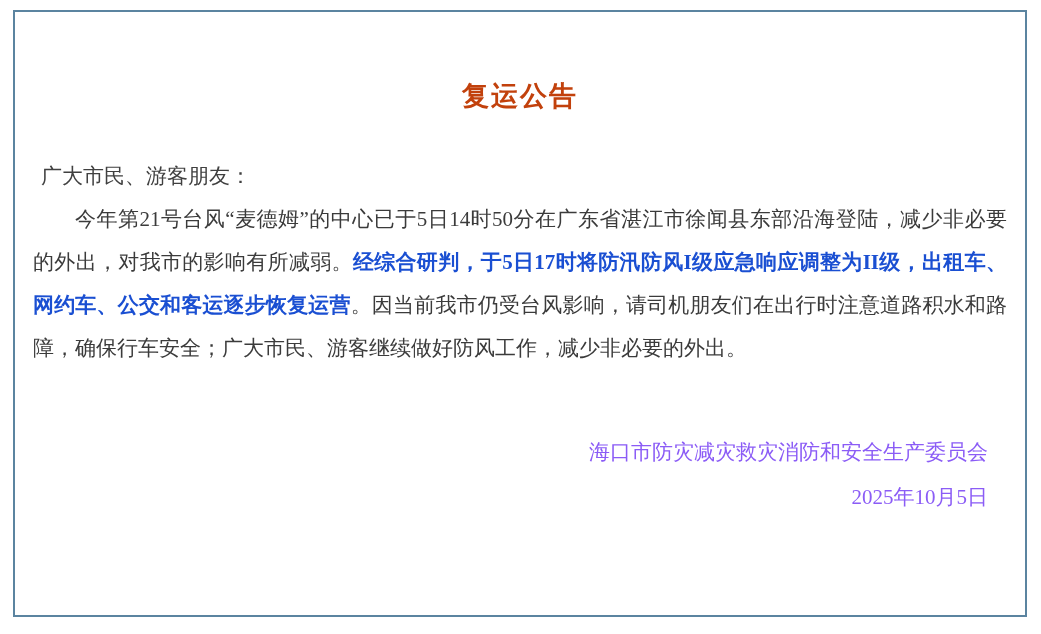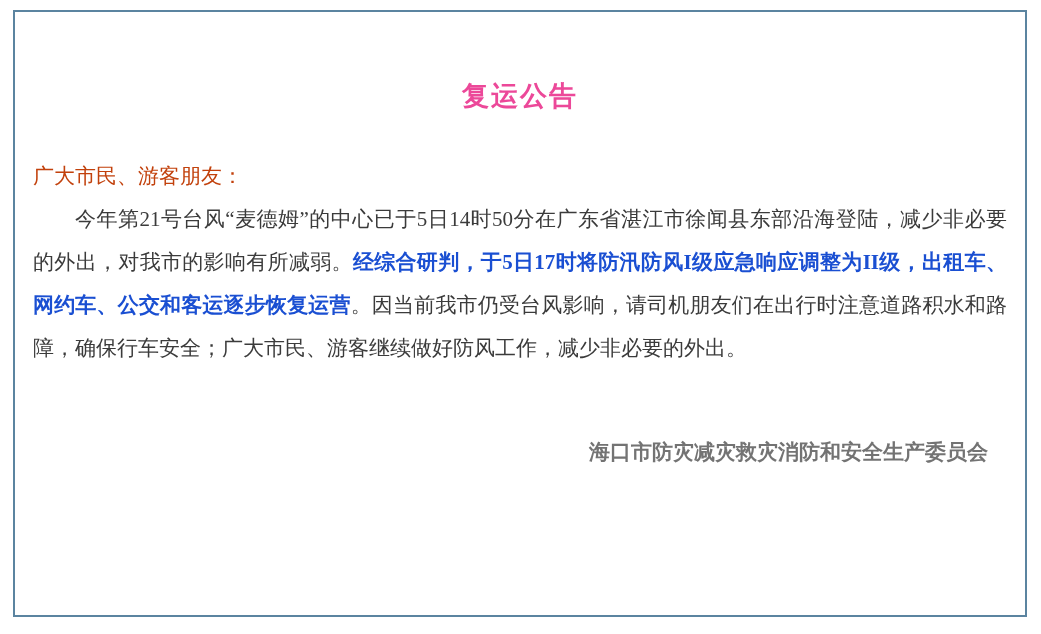--- a/index.html
+++ b/index.html
@@ -26,58 +26,58 @@
     padding: 0 18px;
     background: #ffffff;
   }
   .title {
     margin: 64px 0 0 0;
     text-align: center;
     font-size: 27px;
     line-height: 40px;
     font-weight: 700;
     letter-spacing: 2px;
-    color: #ec4899;
+    color: #c2410c;
   }
   .salutation {
-    margin: 39px 0 0 0;
+    margin: 39px 0 0 8px;
     font-size: 21px;
     line-height: 43px;
-    color: #c2410c;
+    color: #404040;
   }
   .body-paragraph {
     margin: 0;
     font-size: 21px;
     line-height: 43px;
     color: #3b3b3b;
     text-align: justify;
     text-indent: 2em;
   }
   .highlight {
     font-weight: 700;
     color: #1a4fd2;
   }
   .signature-block {
     margin-top: 60px;
     padding-right: 19px;
     text-align: right;
     font-size: 21px;
-    color: #737373;
-    font-weight: bold;
+    color: #8b5cf6;
   }
   .signature-block p {
     margin: 0;
     line-height: 45px;
   }
 </style>
 </head>
 <body>
 
 <div class="page">
   <div class="frame" style="border-color: rgb(91, 132, 160);">
     <h1 class="title">复运公告</h1>
     <p class="salutation">广大市民、游客朋友：</p>
     <p class="body-paragraph"><span>今年第21号台风“麦德姆”的中心已于5日14时50分在广东省湛江市徐闻县东部沿海登陆，减少非必要的外出，对我市的影响有所减弱。</span><span class="highlight" style="color: rgb(26, 79, 210);">经综合研判，于5日17时将防汛防风I级应急响应调整为II级，出租车、网约车、公交和客运逐步恢复运营</span><span>。因当前我市仍受台风影响，请司机朋友们在出行时注意道路积水和路障，确保行车安全；广大市民、游客继续做好防风工作，减少非必要的外出。</span></p>
     <div class="signature-block">
       <p class="signature">海口市防灾减灾救灾消防和安全生产委员会</p>
+      <p class="date">2025年10月5日</p>
     </div>
   </div>
 </div>
 
 </body></html>

